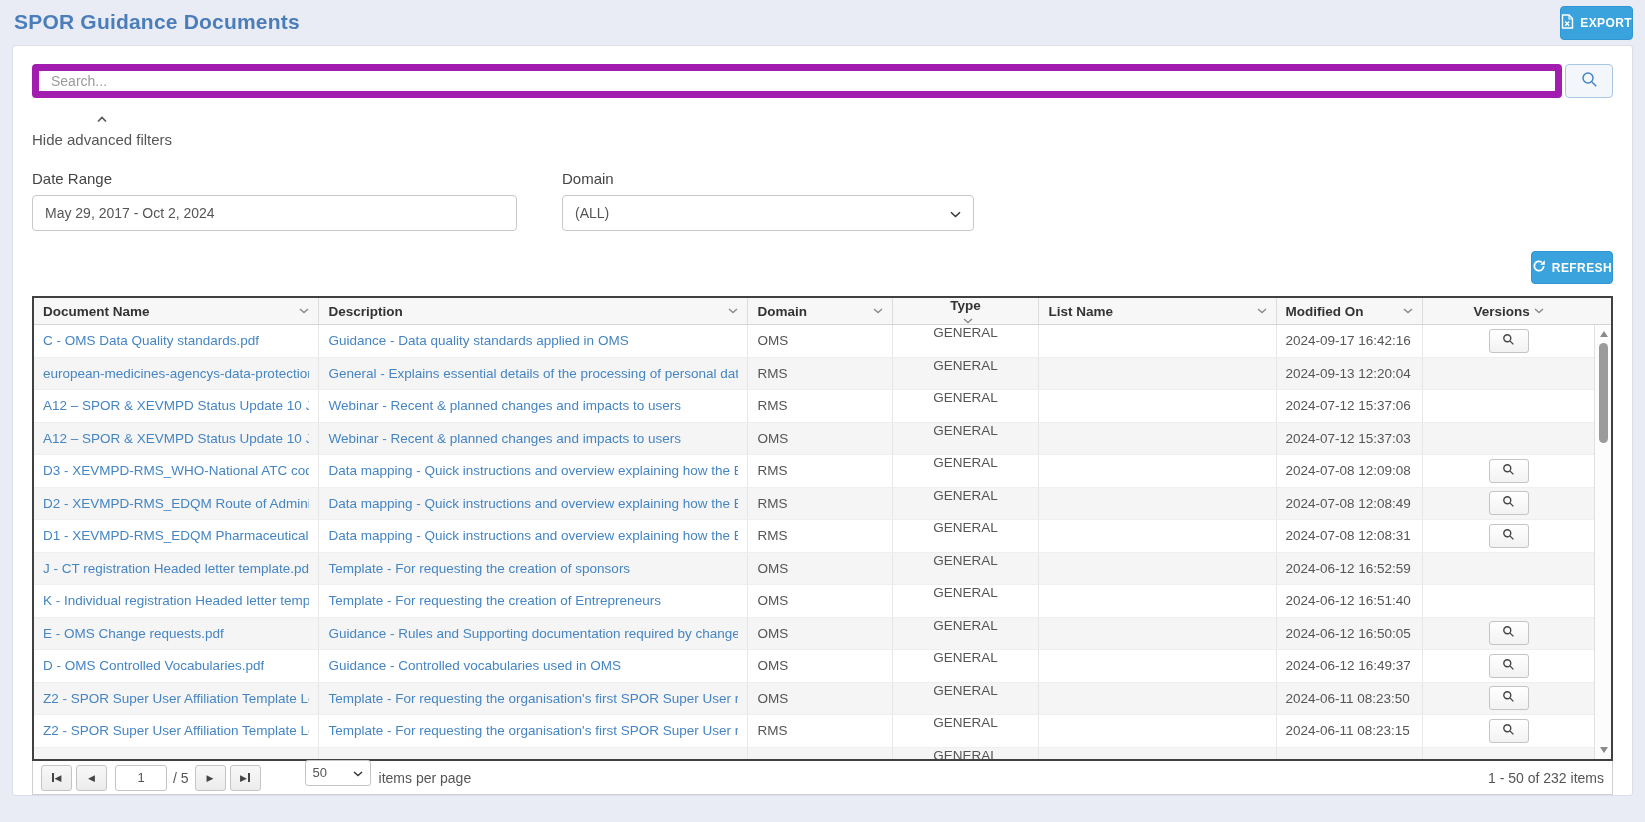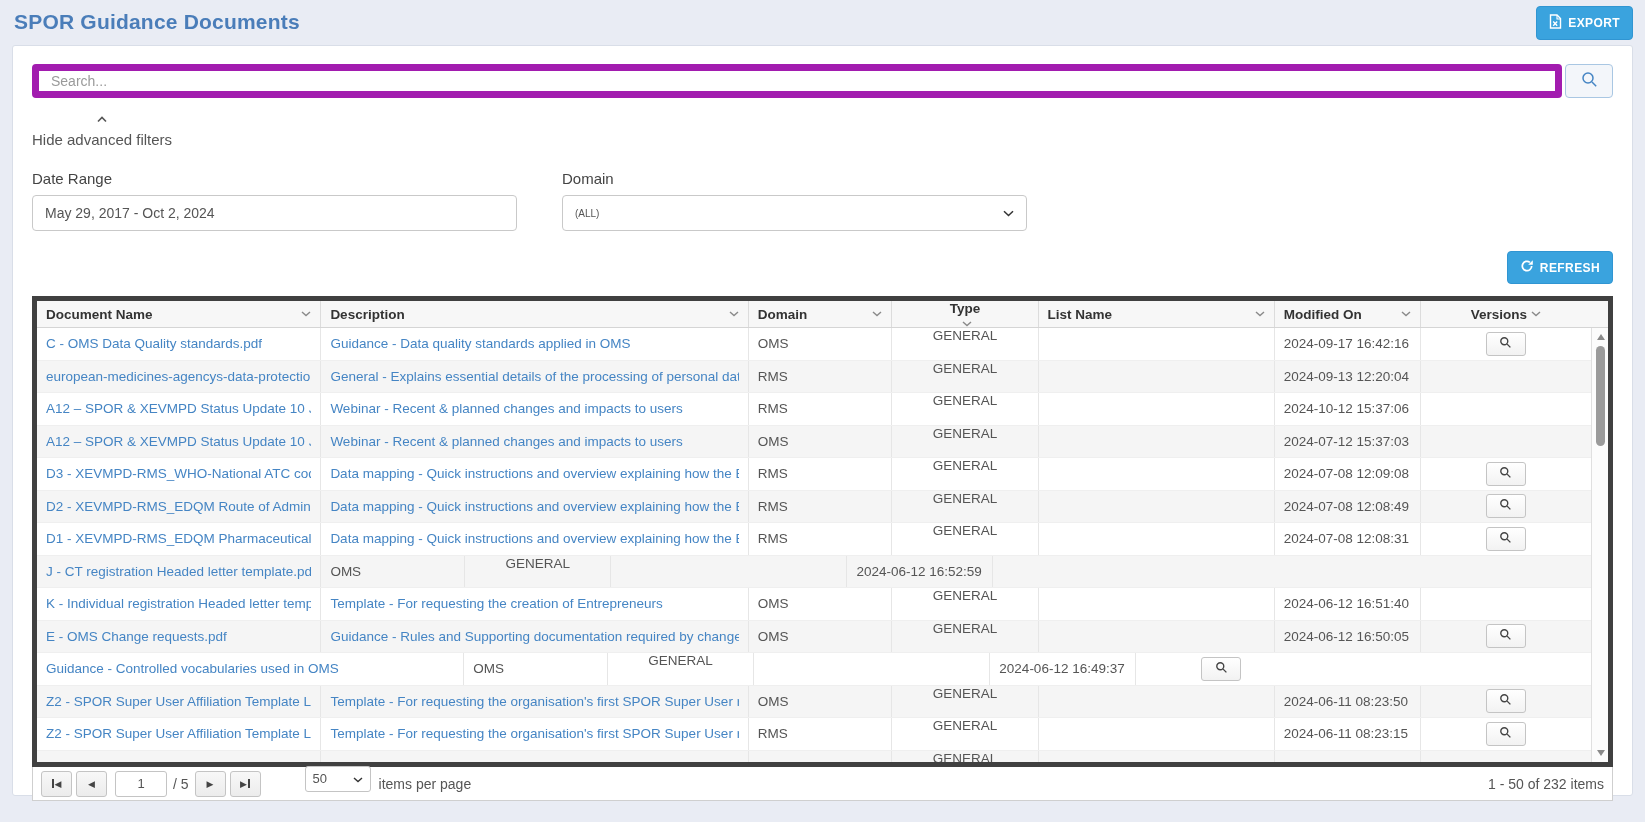--- a/index.html
+++ b/index.html
@@ -2,47 +2,47 @@
 <html><head>
 <meta charset="utf-8">
 <style>
   html,body{margin:0;padding:0;width:1645px;height:822px;overflow:hidden;
     font-family:"Liberation Sans", sans-serif;background:#e9ecf4;}
   *{box-sizing:border-box;}
 
   .titlebar{position:relative;height:45px;padding:10px 14px;}
   .page-title{margin:0;font-size:21px;font-weight:600;color:#4a7db9;letter-spacing:.2px;}
   .btn-primary{display:inline-flex;align-items:center;gap:6px;background:#3aa3de;border:1px solid #3095d2;
-    color:#fff;font-weight:bold;font-size:12px;letter-spacing:.4px;border-radius:4px;padding:7px 12px;cursor:pointer;}
+    color:#fff;font-weight:bold;font-size:12px;letter-spacing:.4px;border-radius:4px;padding:7px 0;cursor:pointer;}
   .export-btn{position:absolute;top:6px;right:12px;}
 
   .panel{position:relative;margin:0 12px;height:751px;background:#fff;border:1px solid #d9dee8;border-radius:3px;
     padding:18px 19px 0 19px;}
 
   .search-row{display:flex;align-items:stretch;}
   .search-input{flex:1;height:34px;border:7px solid #a21caf;border-radius:4px;padding:0 12px;font-size:14px;color:#555;
     font-family:"Liberation Sans", sans-serif;outline:none;}
   .search-input::placeholder{color:#9a9a9a;}
   .search-btn{width:48px;height:34px;margin-left:3px;border:1px solid #a9c7e3;border-radius:4px;background:#f3f6fa;
     display:flex;align-items:center;justify-content:center;cursor:pointer;}
 
   .filters-toggle{display:inline-flex;align-items:center;gap:5px;margin-top:11px;font-size:15px;color:#555;cursor:pointer;flex-direction:column;}
 
   .filters-row{display:flex;margin-top:22px;gap:45px;}
   .filter-block{width:485px;}
   .filter-label{font-size:15px;color:#444;}
   .filter-input{margin-top:8px;width:485px;height:36px;border:1px solid #c9c9c9;border-radius:4px;padding:0 12px;
     font-size:14px;color:#555;font-family:"Liberation Sans", sans-serif;background:#fff;}
-  .select-box{margin-top:8px;width:465px;height:36px;border:1px solid #c9c9c9;border-radius:4px;padding:0 12px;
-    font-size:10px;color:#555;background:#fff;display:flex;align-items:center;justify-content:space-between;cursor:pointer;}
+  .select-box{margin-top:8px;width:412px;height:36px;border:1px solid #c9c9c9;border-radius:4px;padding:0 12px;
+    font-size:14px;color:#555;background:#fff;display:flex;align-items:center;justify-content:space-between;cursor:pointer;}
 
   .refresh-row{display:flex;justify-content:flex-end;margin-top:20px;margin-bottom:12px;}
 
   
-  .grid{border:5px solid #404040;background:#a3a3a3;}
+  .grid{border:2px solid #404040;background:#a3a3a3;}
   .grid-header{display:flex;background:#f7f7f7;border-bottom:1px solid #d5d5d5;height:27px;padding-right:17px;}
   .hcell{display:flex;align-items:center;justify-content:space-between;padding:0 9px;font-size:13.5px;font-weight:bold;
     color:#333;border-right:1px solid #dcdcdc;overflow:hidden;white-space:nowrap;cursor:pointer;}
   .hcell:last-child{border-right:none;}
   .col-menu{flex:none;margin-left:4px;cursor:pointer;display:flex;align-items:center;}
 
   .grid-body{position:relative;height:434px;overflow:hidden;}
   .rows-area{padding-right:17px;}
   .grid-row{display:flex;height:32.5px;border-bottom:1px solid #efefef;background:#fff;}
   .grid-row.stripe{background:#f5f5f5;}
@@ -254,21 +254,21 @@
           <div class="grid-row">
     <div class="cell c0">
               <a>A12 – SPOR &amp; XEVMPD Status Update 10 July 2024...</a>
             </div>
     <div class="cell c1">
               <a>Webinar - Recent &amp; planned changes and impacts to users</a>
             </div>
     <div class="cell c2">RMS</div>
     <div class="cell c3">GENERAL</div>
     <div class="cell c4"></div>
-    <div class="cell c5">2024-10-12 15:37:06</div>
+    <div class="cell c5">2024-07-12 15:37:06</div>
     <div class="cell c6">
       <button class="ver-btn" style="visibility: hidden;">
         <span>
           <svg width="13" height="13" viewBox="0 0 16 16">
                     <circle cx="6.5" cy="6.5" r="4.3" fill="none" stroke="#444" stroke-width="1.7"></circle>
                     <line x1="10" y1="10" x2="14" y2="14" stroke="#444" stroke-width="1.7"></line>
                   </svg>
         </span>
       </button>
     </div>
@@ -358,20 +358,23 @@
                     <line x1="10" y1="10" x2="14" y2="14" stroke="#444" stroke-width="1.7"></line>
                   </svg>
         </span>
       </button>
     </div>
   </div>
           <div class="grid-row stripe">
     <div class="cell c0">
               <a>J - CT registration Headed letter template.pdf</a>
             </div>
+    <div class="cell c1">
+              <a>Template - For requesting the creation of sponsors</a>
+            </div>
     <div class="cell c2">OMS</div>
     <div class="cell c3">GENERAL</div>
     <div class="cell c4"></div>
     <div class="cell c5">2024-06-12 16:52:59</div>
     <div class="cell c6">
       <button class="ver-btn" style="visibility: hidden;">
         <span>
           <svg width="13" height="13" viewBox="0 0 16 16">
                     <circle cx="6.5" cy="6.5" r="4.3" fill="none" stroke="#444" stroke-width="1.7"></circle>
                     <line x1="10" y1="10" x2="14" y2="14" stroke="#444" stroke-width="1.7"></line>
@@ -418,20 +421,23 @@
         <span>
           <svg width="13" height="13" viewBox="0 0 16 16">
                     <circle cx="6.5" cy="6.5" r="4.3" fill="none" stroke="#444" stroke-width="1.7"></circle>
                     <line x1="10" y1="10" x2="14" y2="14" stroke="#444" stroke-width="1.7"></line>
                   </svg>
         </span>
       </button>
     </div>
   </div>
           <div class="grid-row">
+    <div class="cell c0">
+              <a>D - OMS Controlled Vocabularies.pdf</a>
+            </div>
     <div class="cell c1">
               <a>Guidance - Controlled vocabularies used in OMS</a>
             </div>
     <div class="cell c2">OMS</div>
     <div class="cell c3">GENERAL</div>
     <div class="cell c4"></div>
     <div class="cell c5">2024-06-12 16:49:37</div>
     <div class="cell c6">
       <button class="ver-btn">
         <span>

